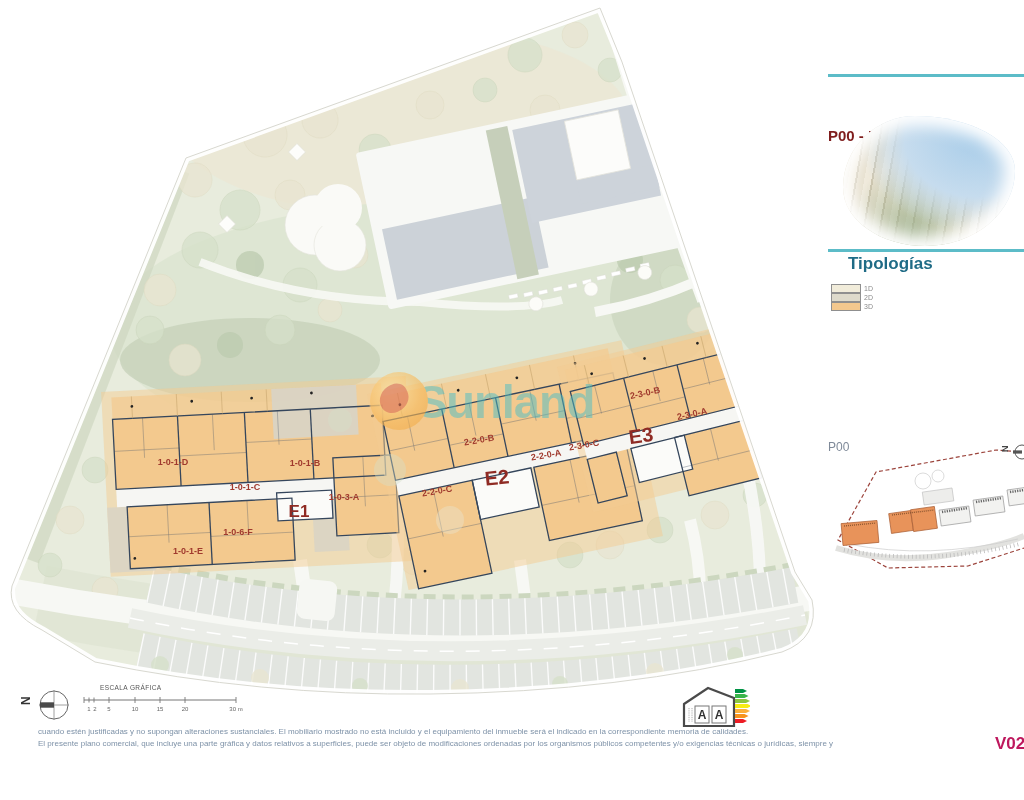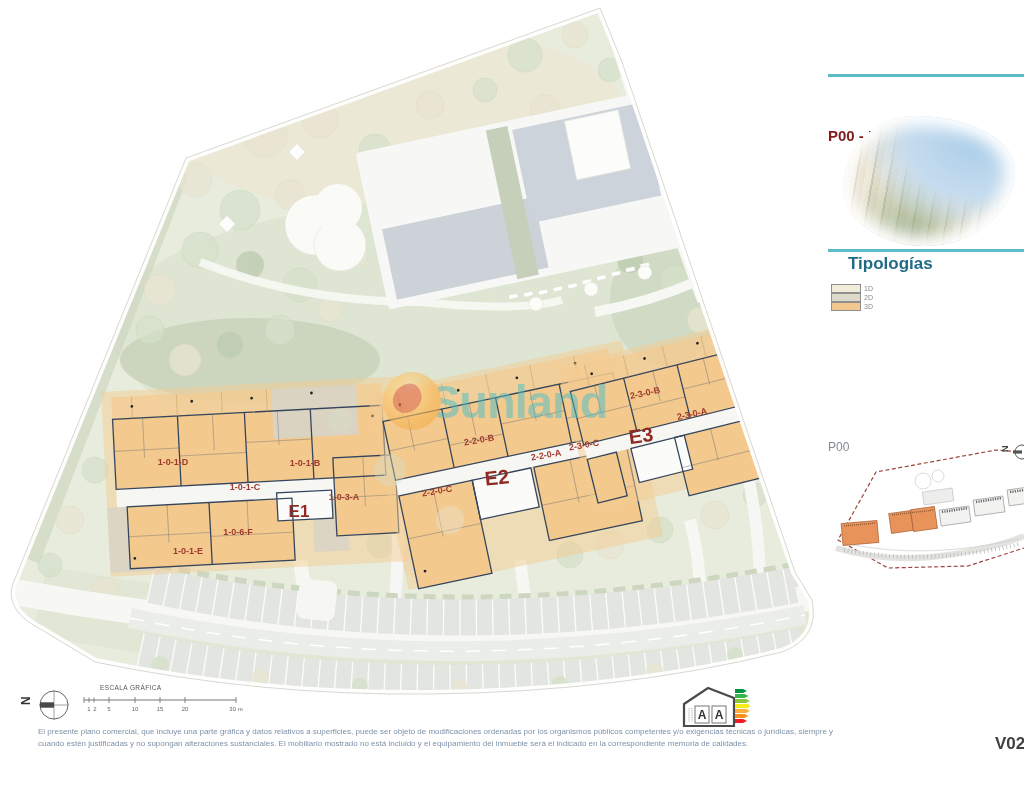--- a/index.html
+++ b/index.html
@@ -12,21 +12,21 @@
     font-weight:bold;font-size:9px;color:#a03a2e;white-space:nowrap;letter-spacing:0;}
   .unit-label.r10{transform:translate(-50%,-50%) rotate(-10deg);}
   .unit-label.r12{transform:translate(-50%,-50%) rotate(-12deg);}
   .block-label{position:absolute;transform:translate(-50%,-50%);
     font-weight:bold;color:#8f2b24;white-space:nowrap;}
   .block-label.e1{font-size:17px;margin-top:8px;}
   .block-label.e2{font-size:20px;transform:translate(-50%,-50%) rotate(-6deg);}
   .block-label.e3{font-size:20px;transform:translate(-50%,-50%) rotate(-8deg);}
 
   
-  #watermark{position:absolute;left:383px;top:366px;width:300px;height:70px;opacity:.62;
+  #watermark{position:absolute;left:370px;top:366px;width:300px;height:70px;opacity:.62;
     display:flex;align-items:center;pointer-events:none;}
   #wm-circle{position:relative;width:58px;height:58px;border-radius:50%;flex:0 0 58px;
     background:radial-gradient(circle at 38% 35%, #ffe2a0 0%, #f7b95a 55%, #eda33e 100%);}
   #wm-circle:after{content:"";position:absolute;left:9px;top:13px;width:30px;height:27px;
     background:#d8604a;opacity:.85;border-radius:60% 40% 55% 45%;transform:rotate(-25deg);}
   #wm-text{font-size:47px;font-weight:bold;color:rgba(72,189,199,.8);margin-left:-12px;
     letter-spacing:-1px;}
 
   
   .teal-rule{position:absolute;left:828px;width:196px;height:3px;background:#5cbcc8;}
@@ -46,21 +46,21 @@
   .legend-label{font-size:7px;color:#8a8a8a;margin-left:3px;line-height:9px;}
   #minimap{position:absolute;left:828px;top:436px;width:196px;height:150px;}
   #minimap-label{position:absolute;left:0;top:4px;font-size:12px;color:#7f8a99;}
 
   
   #scale-title{position:absolute;left:100px;top:684px;font-size:6.5px;color:#555;
     letter-spacing:.4px;}
   #disclaimer{position:absolute;left:38px;top:726px;width:935px;font-size:8px;
     color:#7e92a8;line-height:11.5px;}
   #disclaimer span{display:block;}
-  #version{position:absolute;left:995px;top:734px;font-size:17px;font-weight:bold;color:#404040;}
+  #version{position:absolute;left:995px;top:734px;font-size:17px;font-weight:bold;color:#be185d;}
   .svgtext{font-family:"Liberation Sans",sans-serif;}
 </style>
 </head>
 <body>
 
 <div id="page">
 
   <svg class="abs" style="left:0;top:0" width="1024" height="800" viewBox="0 0 1024 800">
     <defs>
       <clipPath id="siteClip">
@@ -469,19 +469,19 @@
       <path d="M57,12 h9.5 l4,2 l-4,2 h-9.5 z" fill="#39b54a"></path>
       <path d="M57,17 h11 l4,2 l-4,2 h-11 z" fill="#8cc63f"></path>
       <path d="M57,22 h12.5 l4,2 l-4,2 h-12.5 z" fill="#f7ec13"></path>
       <path d="M57,27 h11 l4,2 l-4,2 h-11 z" fill="#fbb03b"></path>
       <path d="M57,32 h9.5 l4,2 l-4,2 h-9.5 z" fill="#f7931e"></path>
       <path d="M57,37 h8 l4,2 l-4,2 h-8 z" fill="#ed1c24"></path>
     </g>
   </svg>
 
   <div id="disclaimer">
+    <span>cuando estén justificadas y no supongan alteraciones sustanciales. El mobiliario mostrado no está incluido y el equipamiento del inmueble será el indicado en la correspondiente memoria de calidades.</span>
     <span>El presente plano comercial, que incluye una parte gráfica y datos relativos a superficies, puede ser objeto de modificaciones ordenadas por los organismos públicos competentes y/o exigencias técnicas o jurídicas, siempre y</span>
-    <span>cuando estén justificadas y no supongan alteraciones sustanciales. El mobiliario mostrado no está incluido y el equipamiento del inmueble será el indicado en la correspondiente memoria de calidades.</span>
   </div>
 
   <span id="version">V02</span>
 
 </div>
 
 </body></html>

